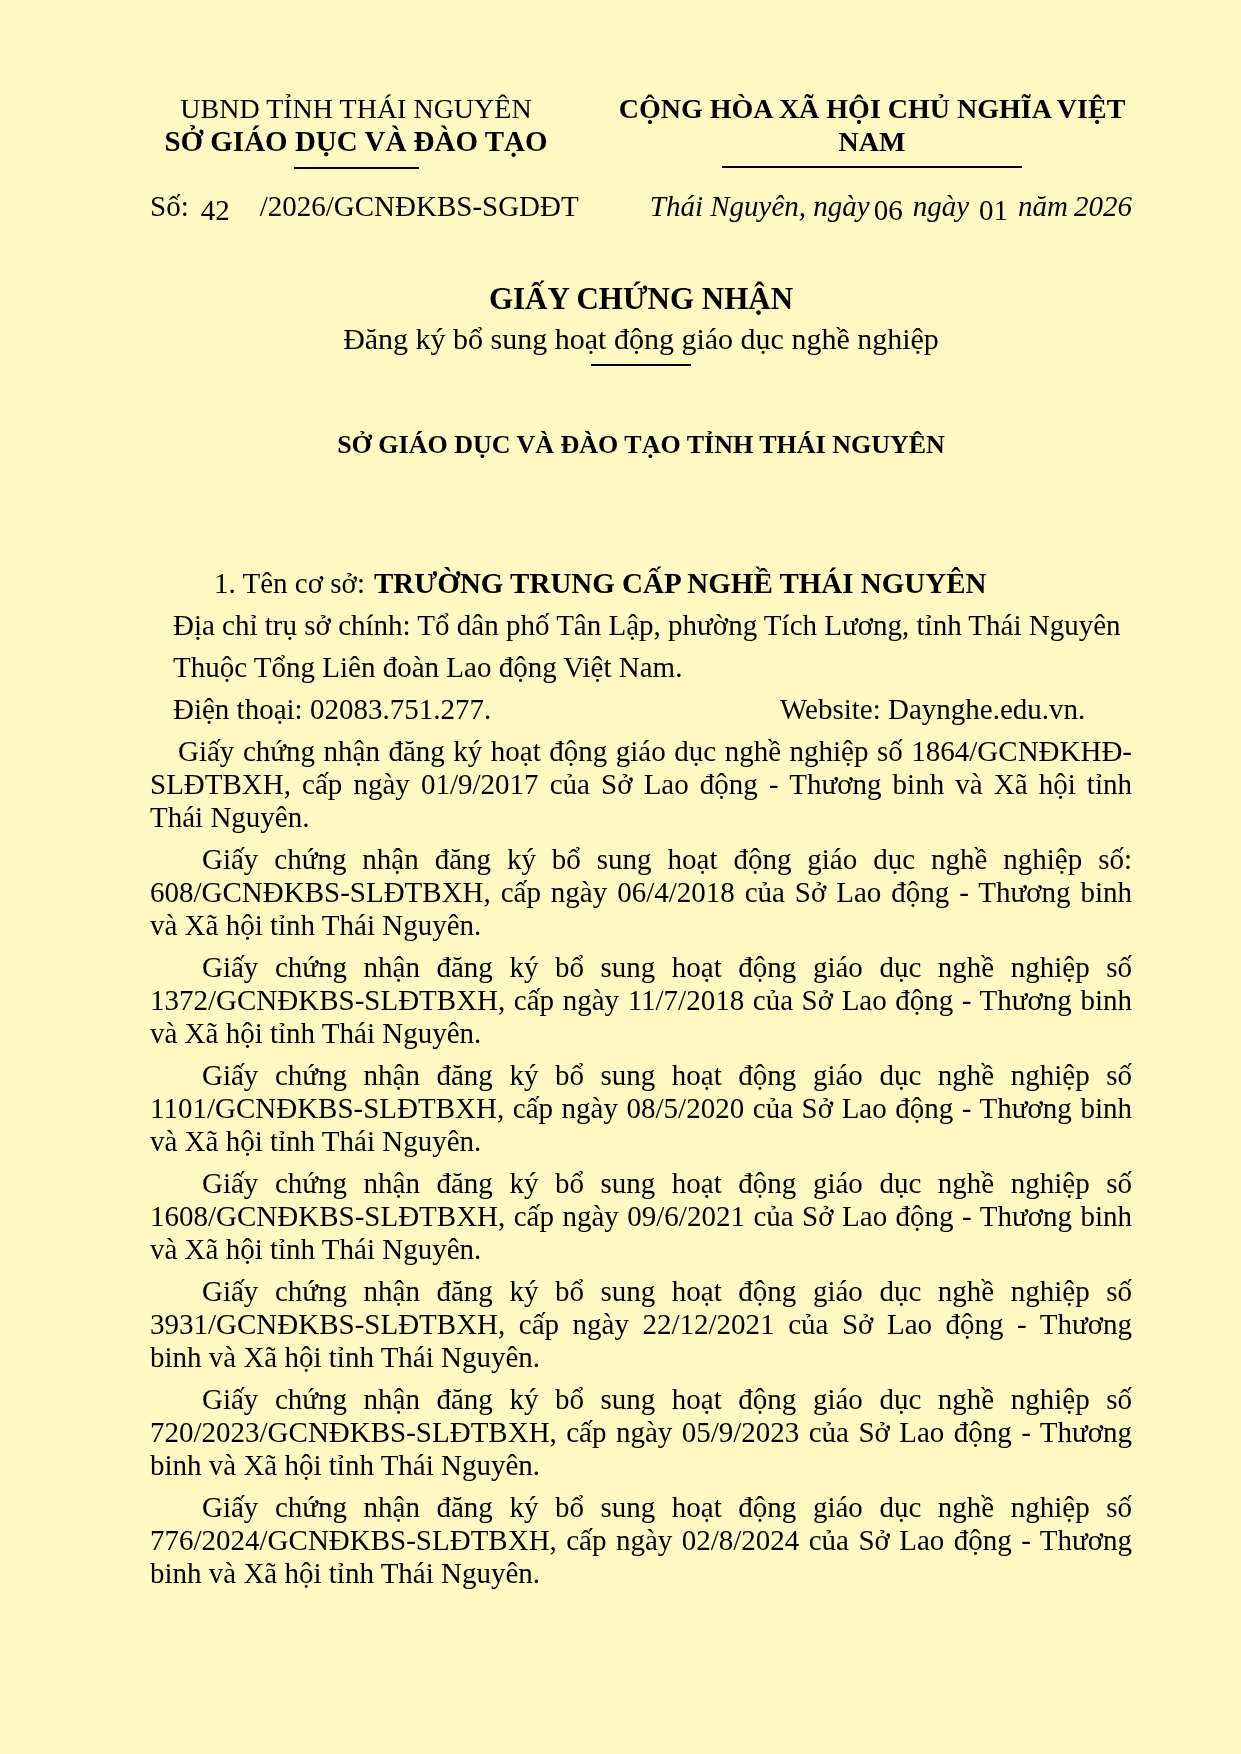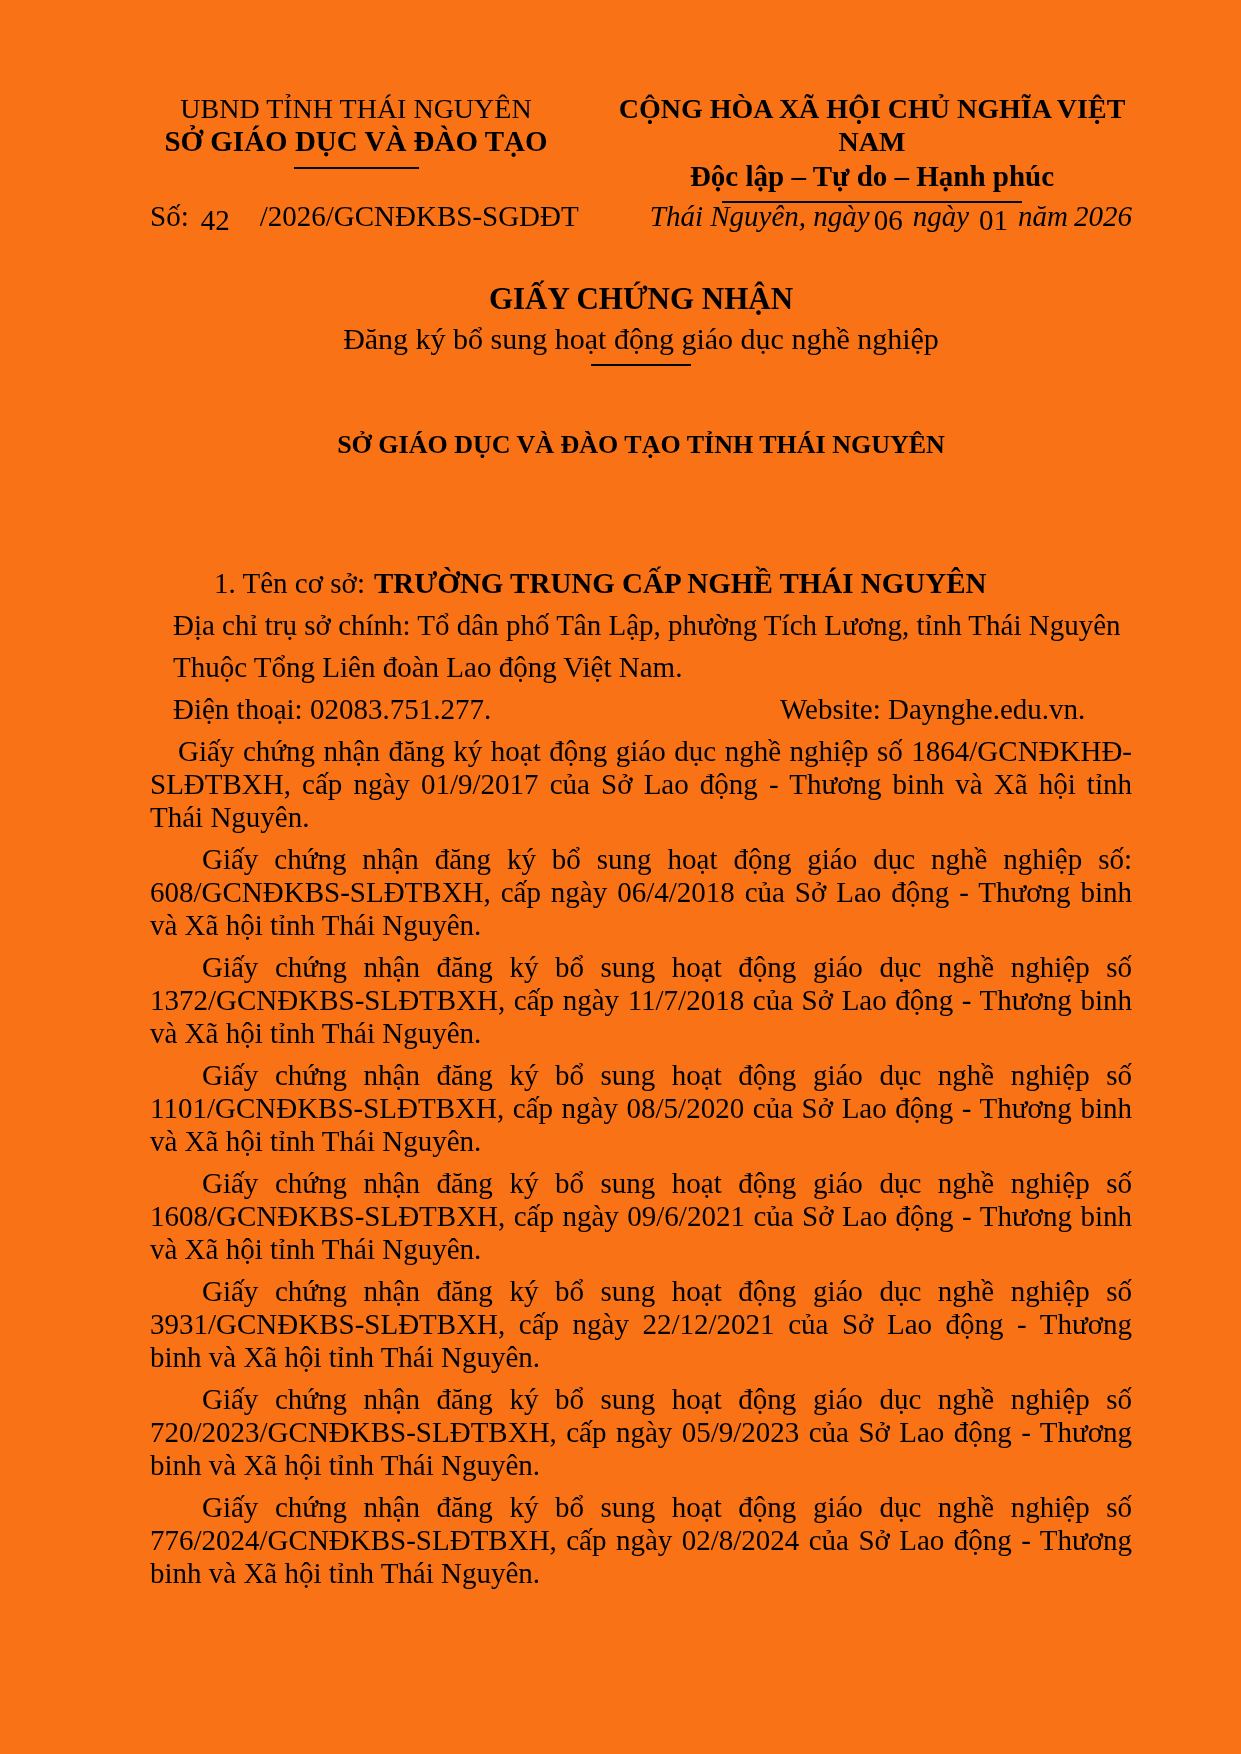--- a/index.html
+++ b/index.html
@@ -1,20 +1,20 @@
 <!DOCTYPE html>
 <html><head>
 <meta charset="utf-8">
 <style>
   html,body { margin:0; padding:0; background:#888; }
   .page {
     position:relative;
     width:1241px; height:1754px;
     margin:0 auto;
-    background:#f97316;
+    background:#fef9c3;
     color:#000000;
     font-family:"Liberation Serif","DejaVu Serif",serif;
     font-size:29px;
     overflow:hidden;
   }
 
   
   .hdr-left {
     position:absolute; top:92px; left:150px; width:412px;
     text-align:center; line-height:33px;
@@ -25,22 +25,22 @@
     position:absolute; top:92px; left:612px; width:520px;
     text-align:center; line-height:33px;
   }
   .hdr-right .l1 { font-size:28px; font-weight:bold; }
   .hdr-right .l2 { font-size:29px; font-weight:bold; margin-top:2px; }
   .rule-short { width:125px; border-top:2px solid #000; margin:9px auto 0 auto; height:0; }
   .rule-long  { width:300px; border-top:2px solid #000; margin:8px auto 0 auto; height:0; }
 
   
   .ref-row {
-    position:absolute; top:194px; left:150px; width:982px;
-    display:flex; justify-content:space-between; line-height:44px;
+    position:absolute; top:188px; left:150px; width:982px;
+    display:flex; justify-content:space-between; line-height:36px;
   }
   .doc-no .num, .dateline .fill {
     font-style:normal; position:relative; top:4px;
   }
   .doc-no .num { margin:0 30px 0 12px; }
   .dateline { font-style:italic; }
   .dateline .fill { margin:0 4px; }
   .dateline .w { margin:0 6px; }
 
   
@@ -80,21 +80,20 @@
 <div class="page">
 
   <div class="hdr-left">
     <div class="l1">UBND TỈNH THÁI NGUYÊN</div>
     <div class="l2">SỞ GIÁO DỤC VÀ ĐÀO TẠO</div>
     <div class="rule-short"></div>
   </div>
 
   <div class="hdr-right">
     <div class="l1">CỘNG HÒA XÃ HỘI CHỦ NGHĨA VIỆT NAM</div>
-    <div class="l2">Độc lập – Tự do – Hạnh phúc</div>
     <div class="rule-long"></div>
   </div>
 
   <div class="ref-row">
     <div class="doc-no">
       <span>Số:</span><span class="num">42</span><span>/2026/GCNĐKBS-SGDĐT</span>
     </div>
     <div class="dateline">
       <span>Thái Nguyên, ngày</span><span class="fill">06</span><span class="w">ngày</span><span class="fill">01</span><span class="w">năm</span><span>2026</span>
     </div>

